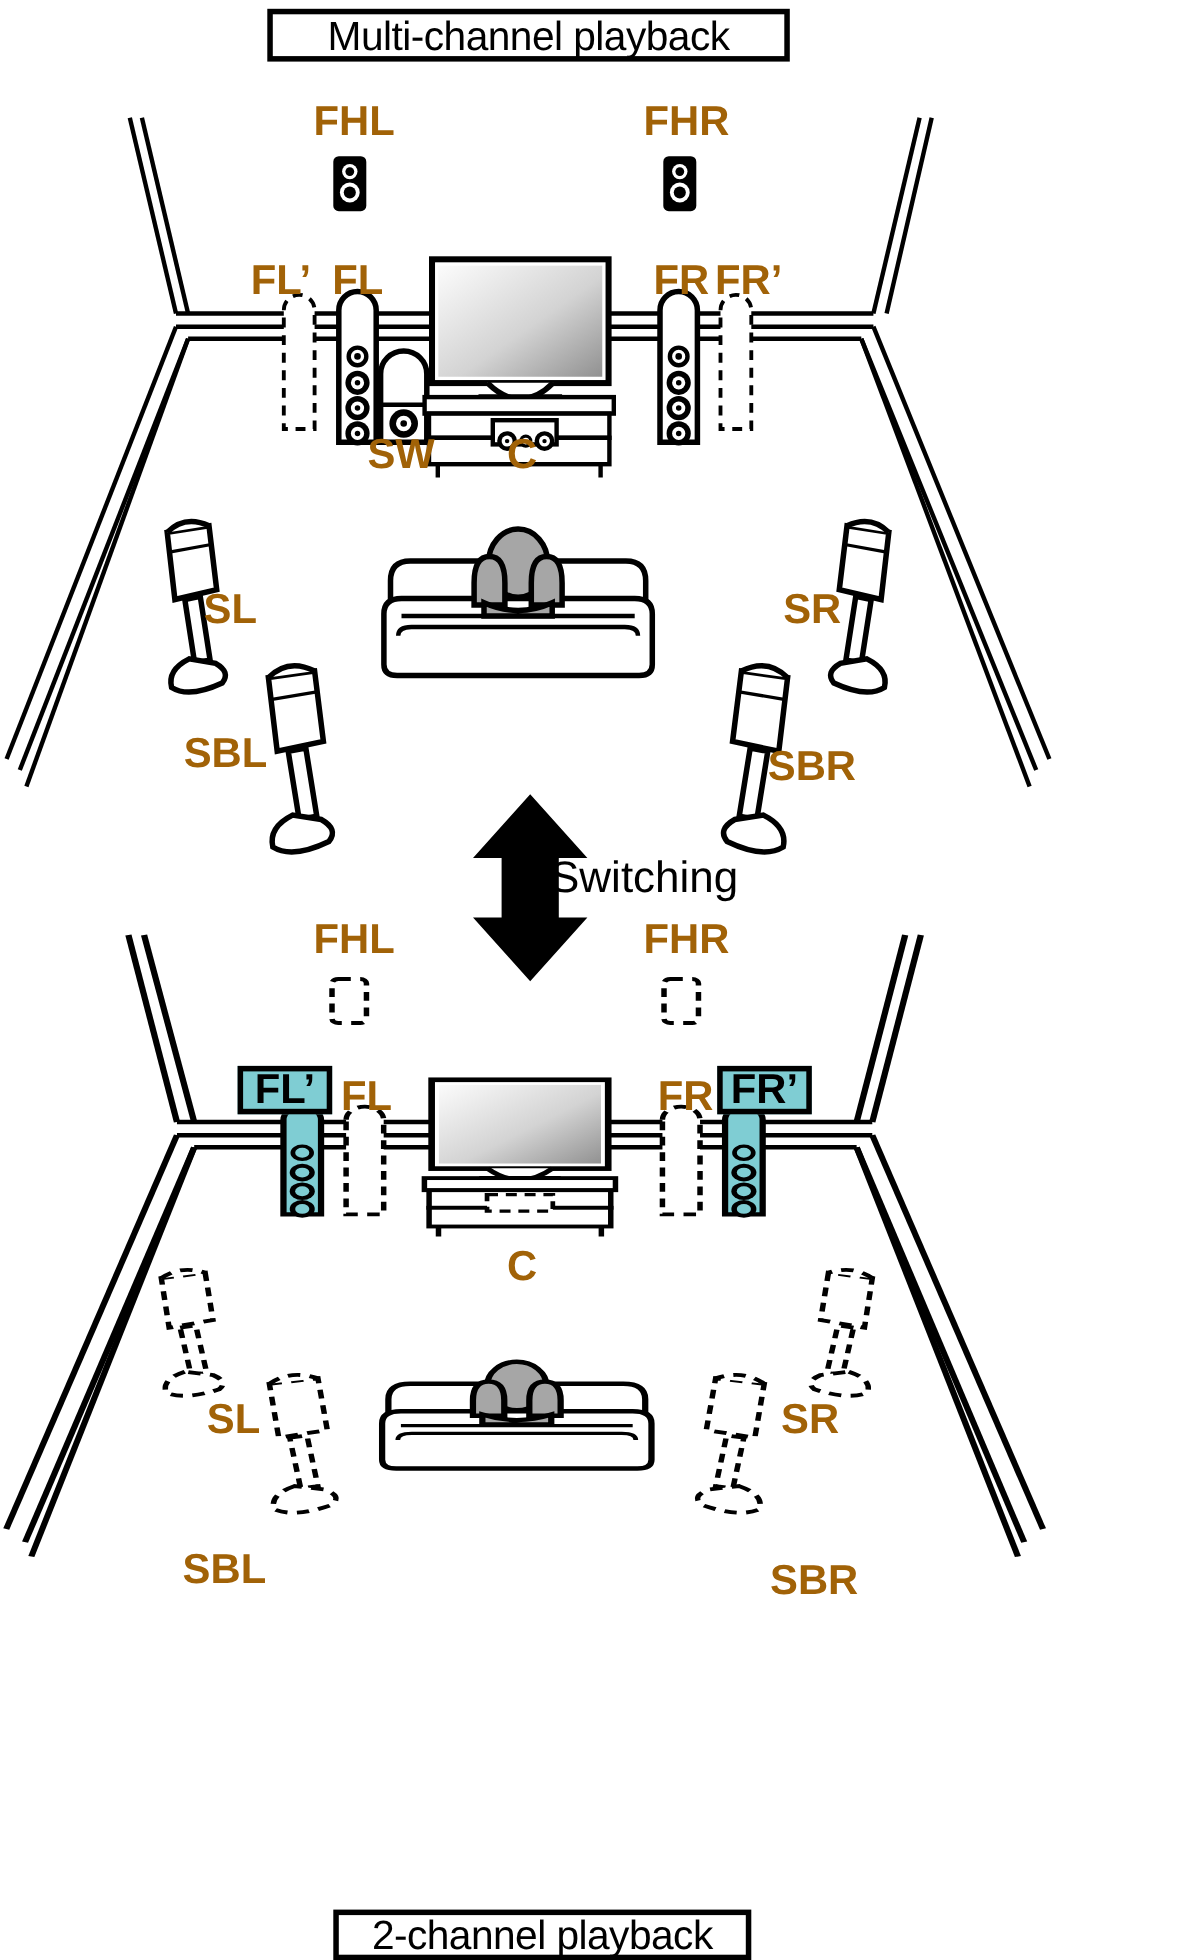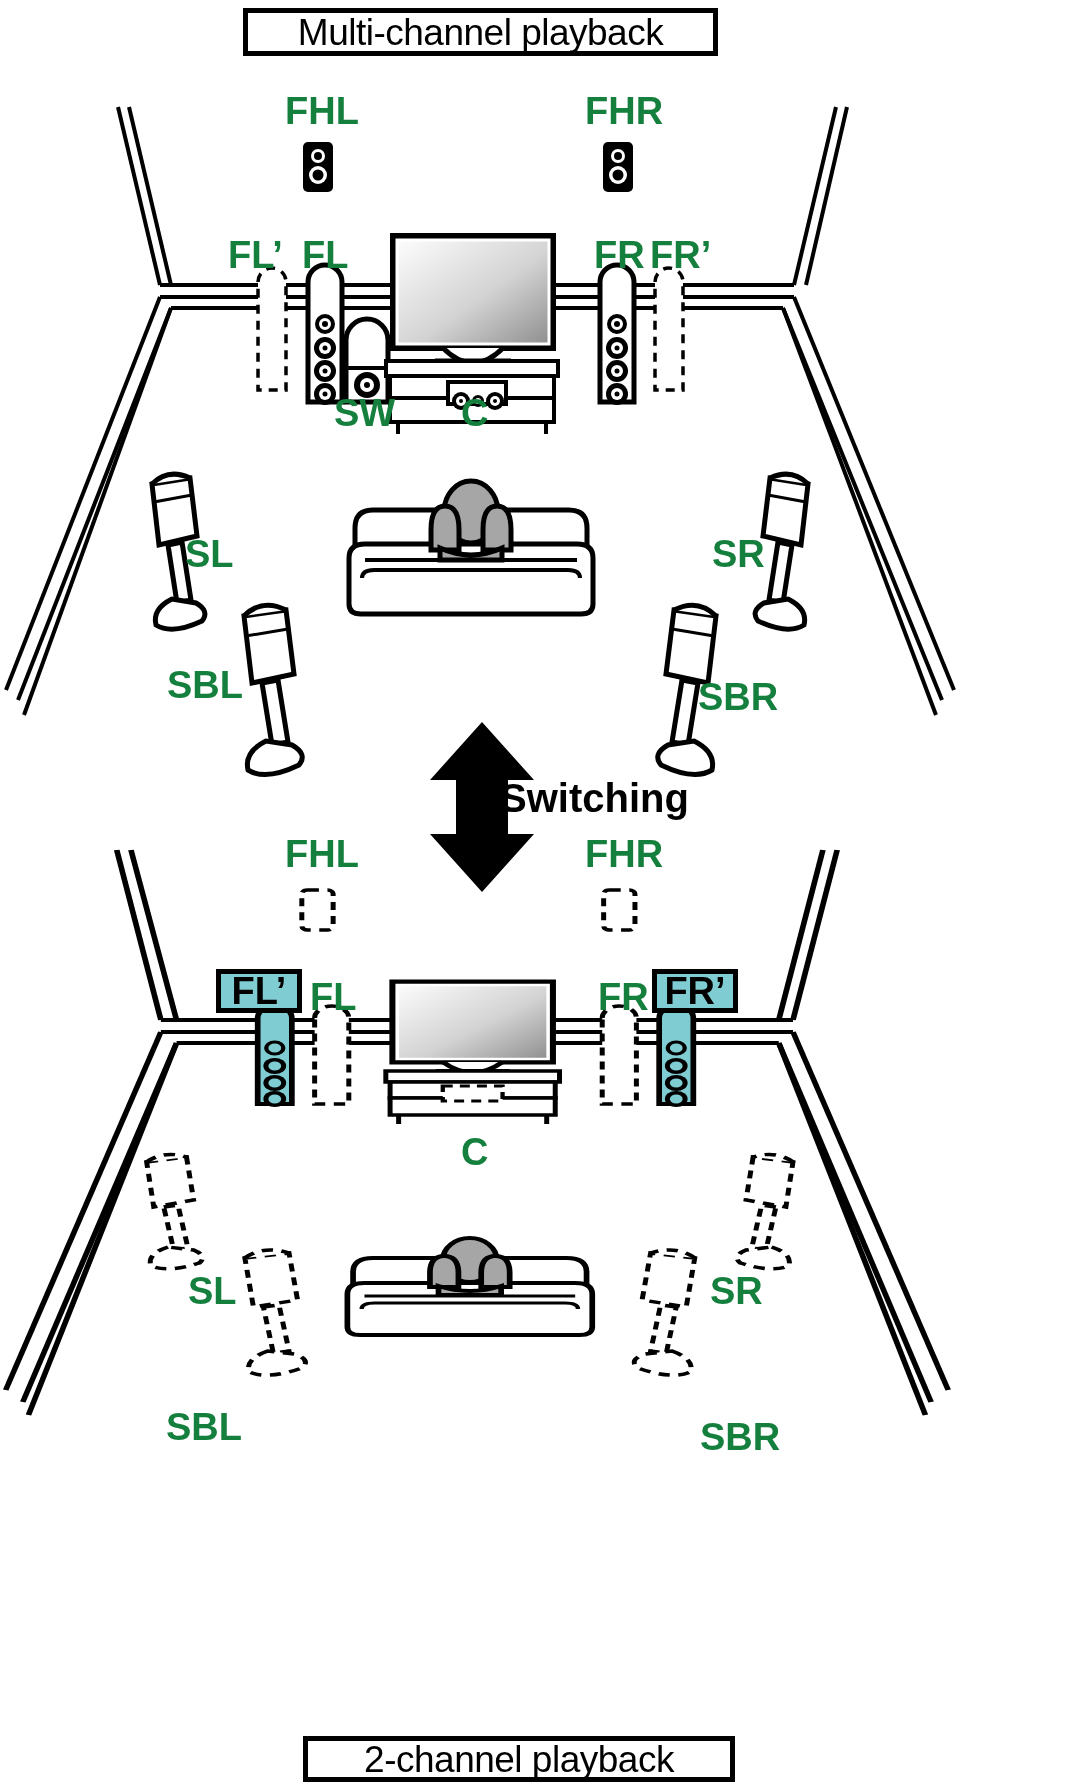--- a/index.html
+++ b/index.html
@@ -1,25 +1,25 @@
 <!DOCTYPE html>
 <html><head>
 <meta charset="utf-8">
 <style>
   html,body{margin:0;padding:0;background:#ffffff;}
   body{width:1082px;height:1782px;position:relative;font-family:"Liberation Sans",sans-serif;}
   #stage{position:absolute;left:0;top:0;width:1082px;height:1782px;overflow:hidden;background:#fff;}
   .cap{position:absolute;border:5px solid #000;background:#fff;display:flex;align-items:center;justify-content:center;box-sizing:border-box;}
   .cap span{font-weight:normal;font-size:37px;color:#000;letter-spacing:-.5px;line-height:1;}
-  .lbl{position:absolute;font-weight:bold;color:#15803d;line-height:1;white-space:nowrap;}
+  .lbl{position:absolute;font-weight:bold;color:#a16207;line-height:1;white-space:nowrap;}
   .lbl.big{font-size:38px;}
   .hl{position:absolute;border:5px solid #000;background:#7fcdd3;display:flex;align-items:center;justify-content:center;box-sizing:border-box;}
   .hl span{font-weight:bold;font-size:38px;color:#000;line-height:1;}
   svg{position:absolute;left:0;top:0;overflow:visible;}
-  .sw-text{position:absolute;font-weight:bold;font-size:40px;color:#000;line-height:1;white-space:nowrap;}
+  .sw-text{position:absolute;font-weight:normal;font-size:40px;color:#000;line-height:1;white-space:nowrap;}
 </style>
 </head>
 <body>
 
 <div id="stage">
 
   <div class="cap" style="left:243px;top:8px;width:475px;height:48px;">
     <span>Multi-channel playback</span>
   </div>
 
@@ -341,17 +341,17 @@
   <div class="hl" style="left:652px;top:969px;width:86px;height:44px;">
     <span>FR’</span>
   </div>
 
   <div class="lbl big" style="left:461px;top:1133px;">C</div>
   <div class="lbl big" style="left:188px;top:1272px;">SL</div>
   <div class="lbl big" style="left:710px;top:1272px;">SR</div>
   <div class="lbl big" style="left:166px;top:1408px;">SBL</div>
   <div class="lbl big" style="left:700px;top:1418px;">SBR</div>
 
-  <div class="cap" style="left:303px;top:1736px;width:432px;height:46px;">
+  <div class="cap" style="left:303px;top:1736px;width:380px;height:46px;">
     <span>2-channel playback</span>
   </div>
 
 </div>
 
 </body></html>

